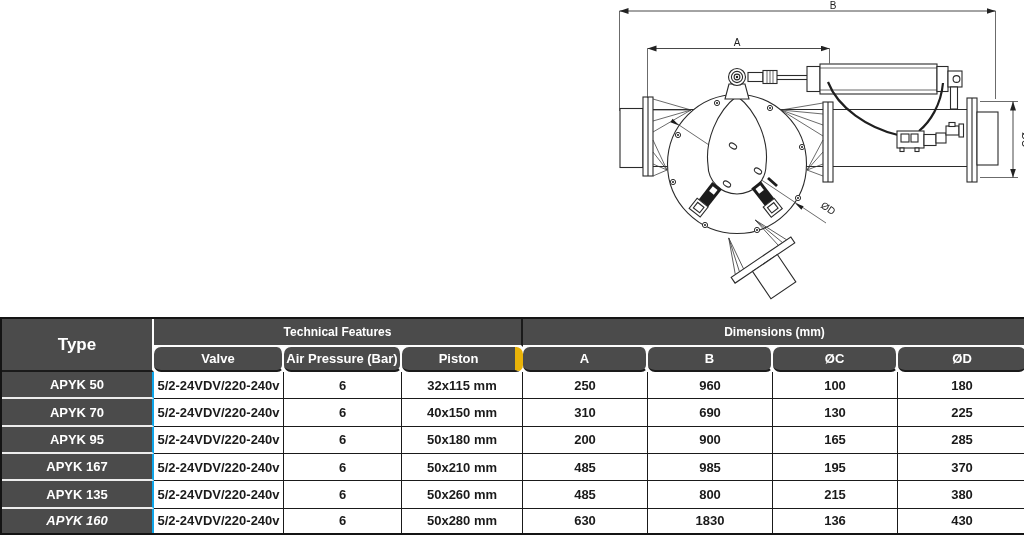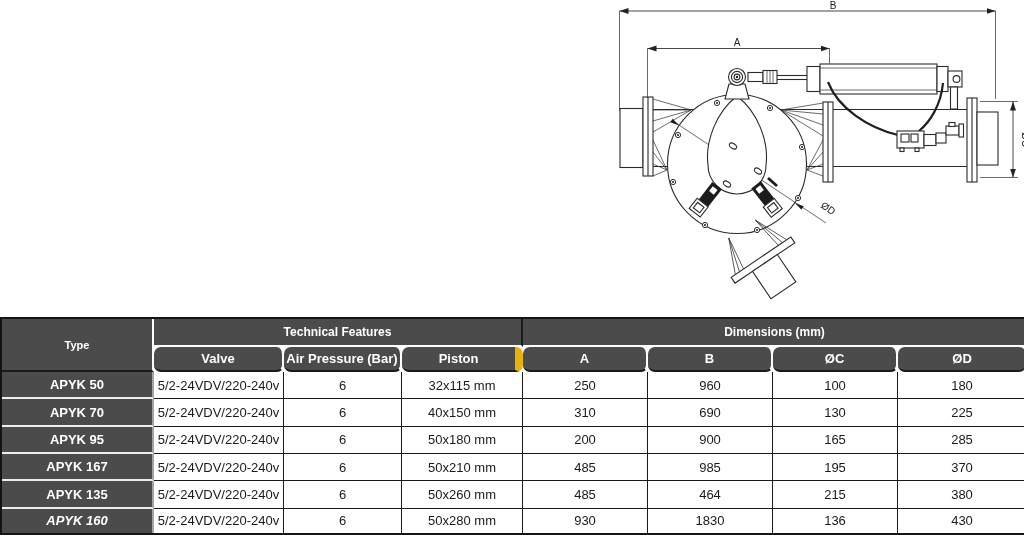--- a/index.html
+++ b/index.html
@@ -19,27 +19,27 @@
   
   .table-wrap { position:absolute; left:0; top:317px; width:1024px; height:218px; }
   table { width:1024px; height:218px; border-collapse:separate; border-spacing:0;
           border:2px solid #141414; table-layout:fixed; }
   th, td { text-align:center; vertical-align:middle; padding:0 2px; overflow:hidden;
            white-space:nowrap; }
   .dark { background:#4b4b4b; color:#fff; font-weight:bold; }
   tr.r1 { height:28px; } tr.r2 { height:25px; }
   .gh  { font-size:12px; border-bottom:2px solid #fdfdfd; }
   .gh-t { border-right:2px solid #1a1a1a; }
-  .th-type { font-size:11px; border-right:2px solid #fdfdfd; border-bottom:2px solid #1a1a1a; }
+  .th-type { font-size:17px; border-right:2px solid #fdfdfd; border-bottom:2px solid #1a1a1a; }
   .sh  { font-size:13px; border-right:2px solid #fdfdfd; border-bottom:2px solid #1a1a1a;border-radius:7px; }
   .sh-last-group { border-right:8px solid #eab308; }
   .sh-end { border-right:none; }
-  .tc  { font-size:13px; border-right:2px solid #a3a3a3; border-bottom:2px solid #ededed; }
+  .tc  { font-size:13px; border-right:2px solid #0ea5e9; border-bottom:2px solid #ededed; }
   tr:last-child .tc { border-bottom:none;font-style:italic; }
-  .dc  { background:#fff; color:#1a1a1a; font-weight:normal; font-size:13px;
+  .dc  { background:#fff; color:#1a1a1a; font-weight:bold; font-size:13px;
          border-right:1px solid #1a1a1a; border-bottom:1px solid #1a1a1a;margin-left:36px; }
   .dc-end { border-right:none; }
   tr:last-child .dc { border-bottom:none; }
 </style>
 </head>
 <body>
 
 <div id="stage">
 
   <svg id="drawing" width="434" height="312" viewBox="590 0 434 312" xmlns="http://www.w3.org/2000/svg">
@@ -253,30 +253,30 @@
           <td class="dc">985</td>
           <td class="dc">195</td>
           <td class="dc dc-end">370</td>
         </tr>
         <tr>
           <td class="dark tc">APYK 135</td>
           <td class="dc">5/2-24VDV/220-240v</td>
           <td class="dc">6</td>
           <td class="dc">50x260 mm</td>
           <td class="dc">485</td>
-          <td class="dc">464</td>
+          <td class="dc">800</td>
           <td class="dc">215</td>
           <td class="dc dc-end">380</td>
         </tr>
         <tr>
           <td class="dark tc">APYK 160</td>
           <td class="dc">5/2-24VDV/220-240v</td>
           <td class="dc">6</td>
           <td class="dc">50x280 mm</td>
-          <td class="dc">930</td>
+          <td class="dc">630</td>
           <td class="dc">1830</td>
           <td class="dc">136</td>
           <td class="dc dc-end">430</td>
         </tr>
       </tbody>
     </table>
   </div>
 </div>
 
 </body></html>

